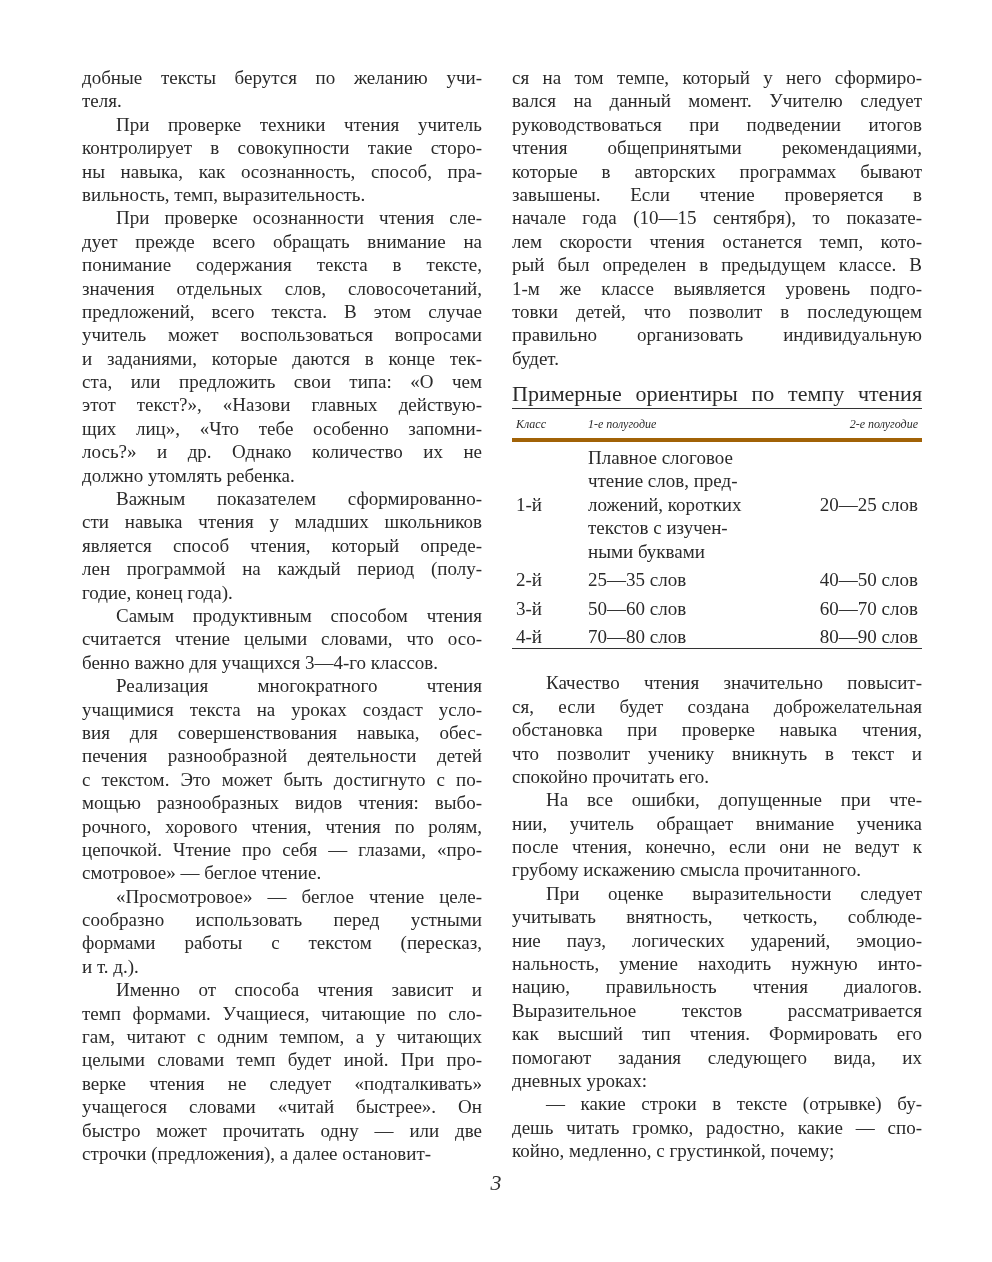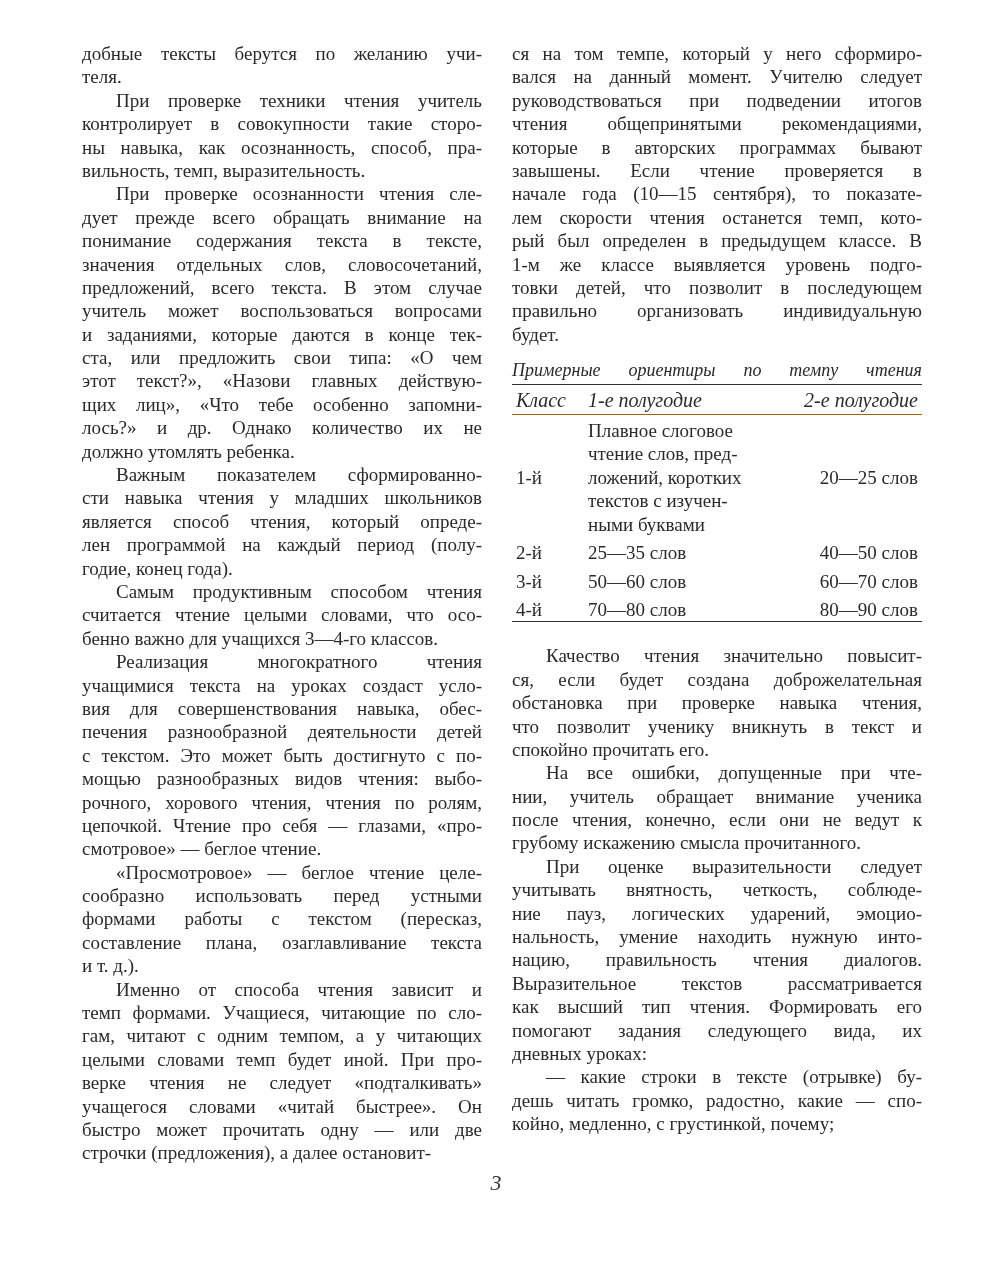--- a/index.html
+++ b/index.html
@@ -1,36 +1,36 @@
 <!DOCTYPE html>
 <html><head>
 <meta charset="utf-8">
 <style>
   html, body { margin:0; padding:0; }
   body {
     width:992px; height:1262px; background:#ffffff; position:relative; overflow:hidden;
     font-family:"Liberation Serif","DejaVu Serif",serif; color:#2a2a2a;
   }
-  .col { position:absolute; top:42px; }
+  .col { position:absolute; top:66px; }
   .col-left { left:82px; width:400px; }
   .col-right { left:512px; width:410px; }
   .line {
     font-size:19px; line-height:23.4px; height:23.4px; white-space:nowrap;
     text-align:justify; text-align-last:justify; overflow:visible;
   }
   .line.last { text-align-last:left; }
   .line.indent { padding-left:34px; }
   .caption {
-    font-style:italic; font-size:18px; line-height:24px; margin-top:12px;
+    font-size:22px; line-height:24px; margin-top:12px;
     text-align:justify; text-align-last:justify; white-space:nowrap;
   }
   table.tempo { width:410px; border-collapse:collapse; margin-top:2px; }
   table.tempo th {
-    font-style:italic; font-weight:normal; font-size:20px; text-align:left;
-    border-top:1.5px solid #333; border-bottom:1px solid #a16207; padding:3px 0 2px 0; height:24px;
+    font-style:italic; font-weight:normal; font-size:12px; text-align:left;
+    border-top:1.5px solid #333; border-bottom:4px solid #a16207; padding:3px 0 2px 0; height:24px;
   }
   table.tempo td { font-size:19px; line-height:23.4px; vertical-align:top; padding:4px 0 1px 0; }
   table.tempo td.cls { width:72px; padding-left:4px; }
   table.tempo td.h1 { width:200px; }
   table.tempo td.h2 { text-align:right; padding-right:4px; }
   table.tempo td.mid { vertical-align:middle; }
   table.tempo tr.lastrow td { border-bottom:1.5px solid #333; padding-bottom:0; }
   table.tempo th.h2 { text-align:right; padding-right:4px; }
   table.tempo th.cls { padding-left:4px; }
   .pagenum {
@@ -86,21 +86,20 @@
       <div class="line">с текстом. Это может быть достигнуто с по-</div>
       <div class="line">мощью разнообразных видов чтения: выбо-</div>
       <div class="line">рочного, хорового чтения, чтения по ролям,</div>
       <div class="line">цепочкой. Чтение про себя — глазами, «про-</div>
       <div class="line last">смотровое» — беглое чтение.</div>
     </div>
     <div>
       <div class="line indent">«Просмотровое» — беглое чтение целе-</div>
       <div class="line">сообразно использовать перед устными</div>
       <div class="line">формами работы с текстом (пересказ,</div>
-      <div class="line">составление плана, озаглавливание текста</div>
       <div class="line last">и т. д.).</div>
     </div>
     <div>
       <div class="line indent">Именно от способа чтения зависит и</div>
       <div class="line">темп формами. Учащиеся, читающие по сло-</div>
       <div class="line">гам, читают с одним темпом, а у читающих</div>
       <div class="line">целыми словами темп будет иной. При про-</div>
       <div class="line">верке чтения не следует «подталкивать»</div>
       <div class="line">учащегося словами «читай быстрее». Он</div>
       <div class="line">быстро может прочитать одну — или две</div>

